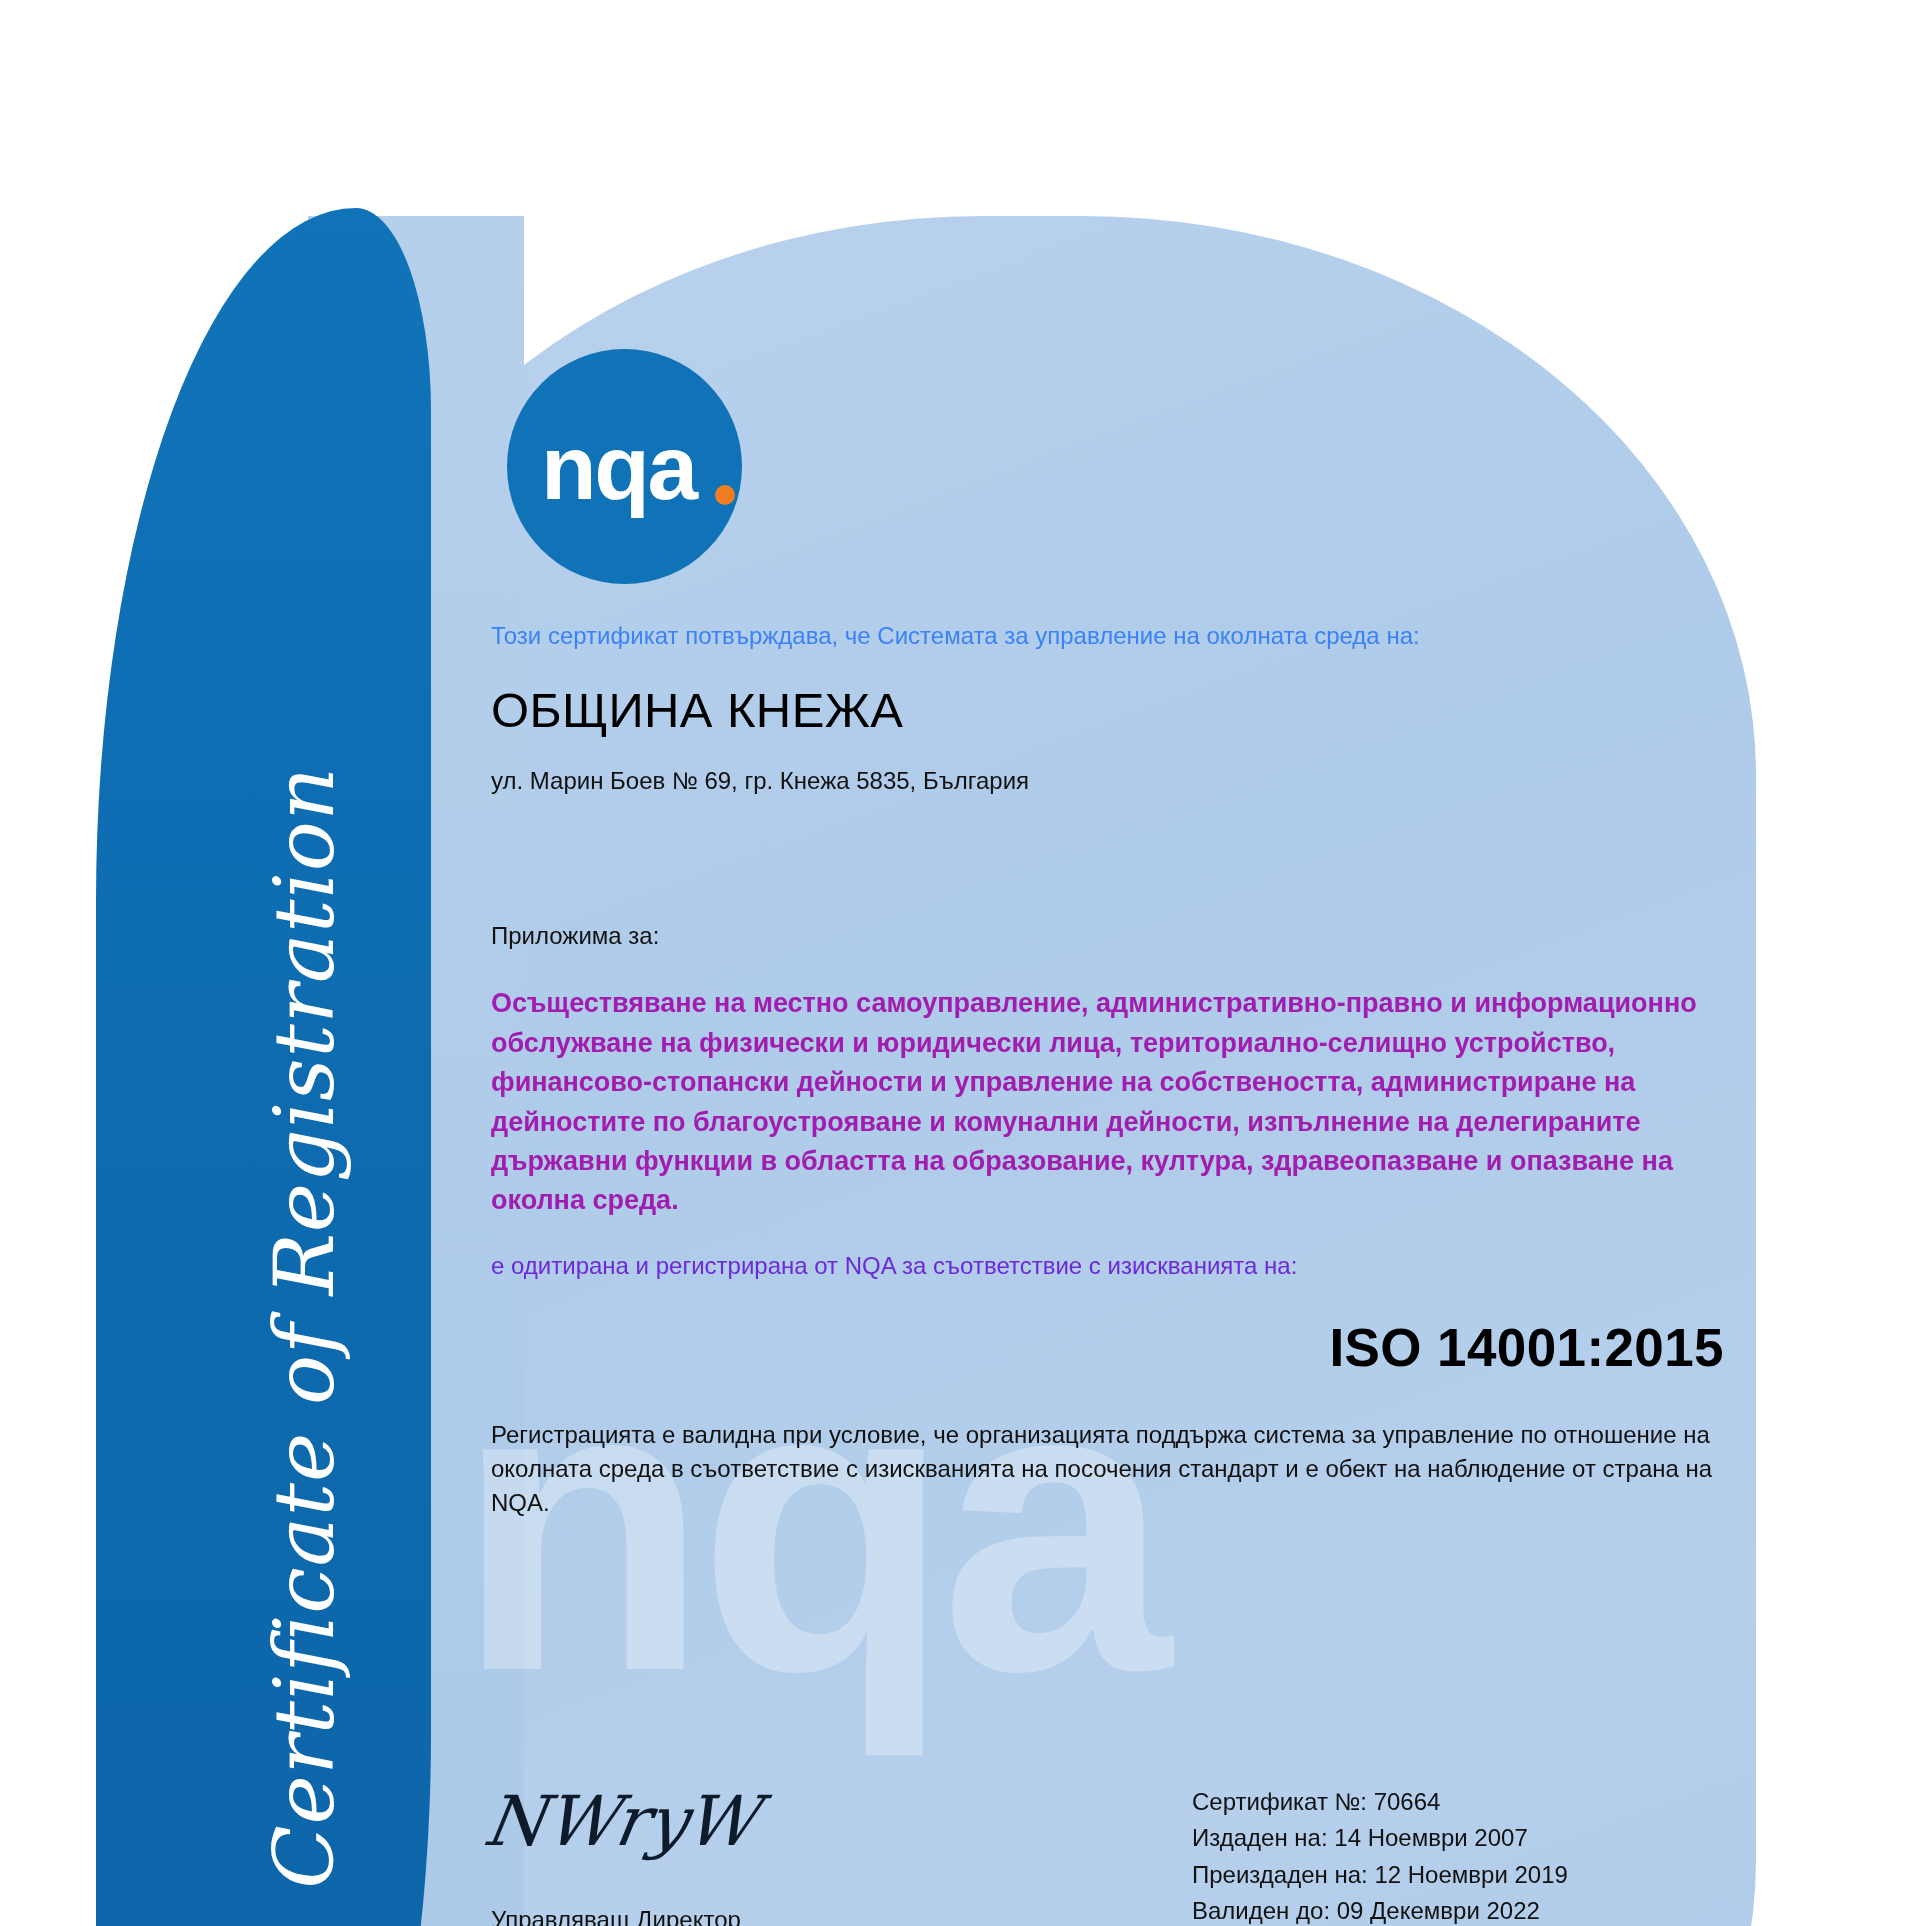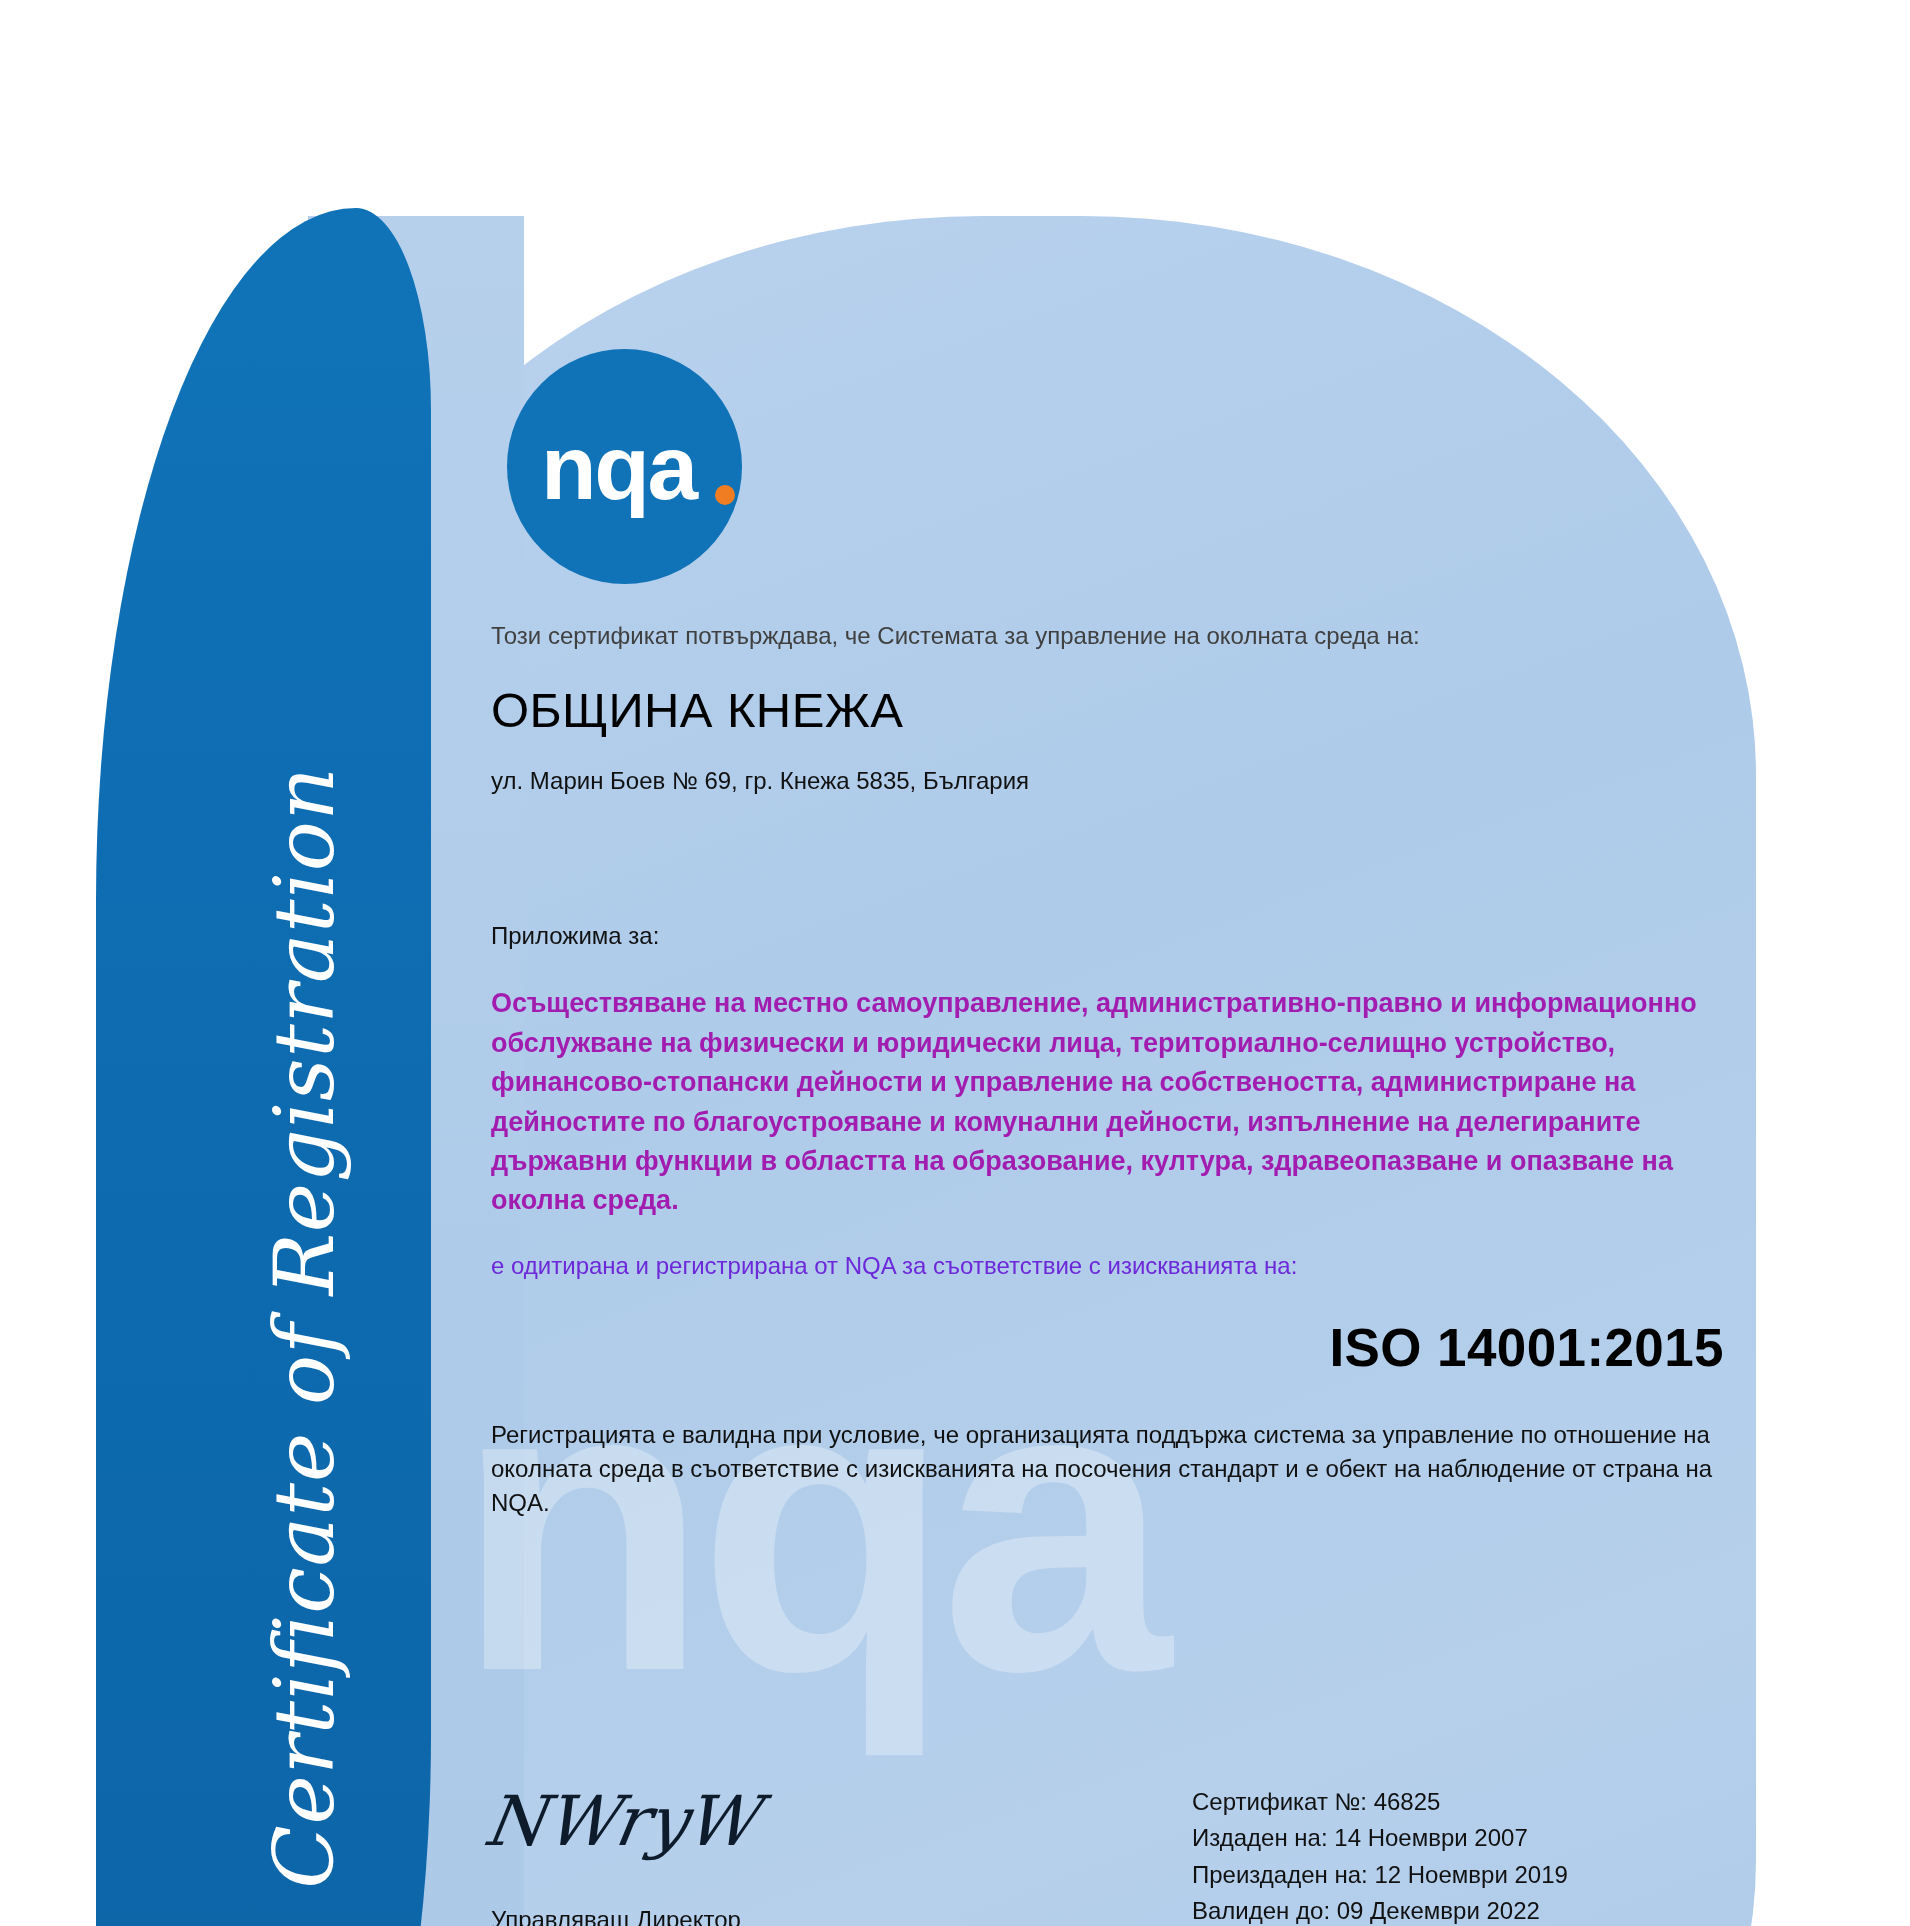--- a/index.html
+++ b/index.html
@@ -117,21 +117,21 @@
 
   
   .content {
     position: absolute;
     left: 491px;
     top: 620px;
     width: 1233px;
   }
   .line-intro {
     font-size: 24px;
-    color: #404040;
+    color: #3b82f6;
     line-height: 1.35;
   }
   .org-name {
     margin-top: 30px;
     font-size: 49px;
     font-weight: 400;
     letter-spacing: 0.4px;
     color: #000;
   }
   .org-address {
@@ -237,21 +237,21 @@
 
     <div class="validity">Регистрацията е валидна при условие, че организацията поддържа система за управление по отношение на околната среда в съответствие с изискванията на посочения стандарт и е обект на наблюдение от страна на NQA.</div>
   </div>
 
   <div class="signature-wrap">
     <div class="signature-mark">NWryW</div>
     <div class="signature-title">Управляващ Директор</div>
   </div>
 
   <div class="meta">
-    <div>Сертификат №: 46825</div>
+    <div>Сертификат №: 70664</div>
     <div>Издаден на: 14 Ноември 2007</div>
     <div>Преиздаден на: 12 Ноември 2019</div>
     <div>Валиден до: 09 Декември 2022</div>
 
   </div>
 
 </div>
 
 
 </body></html>

